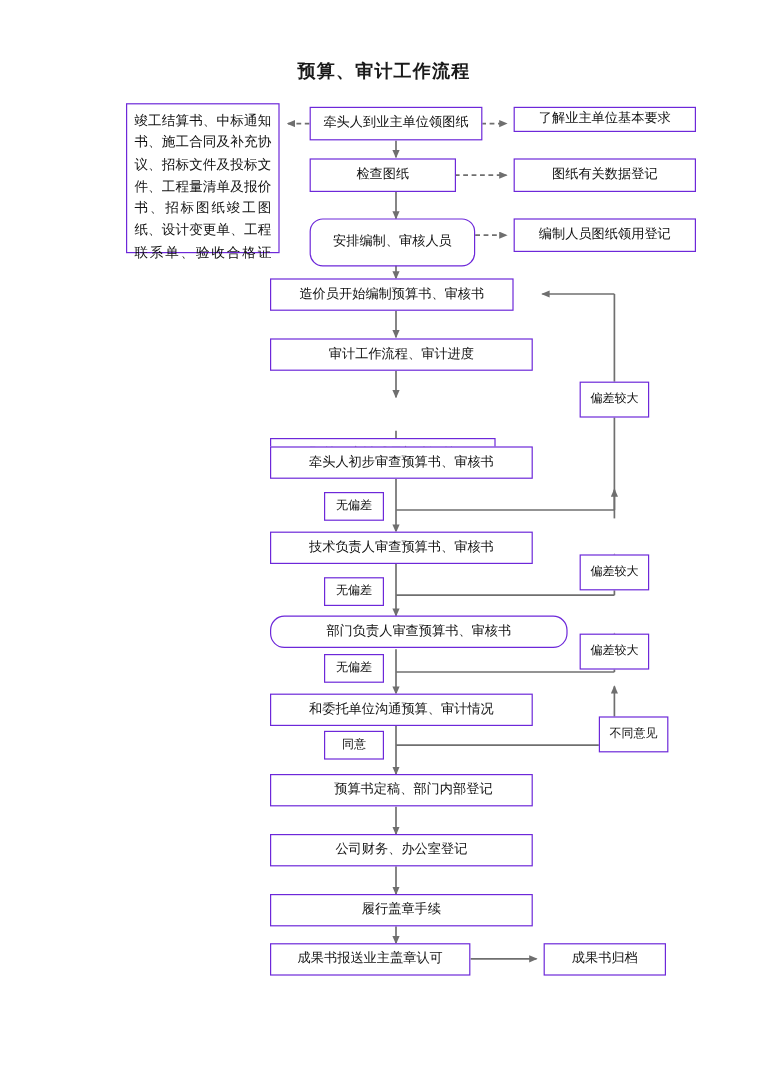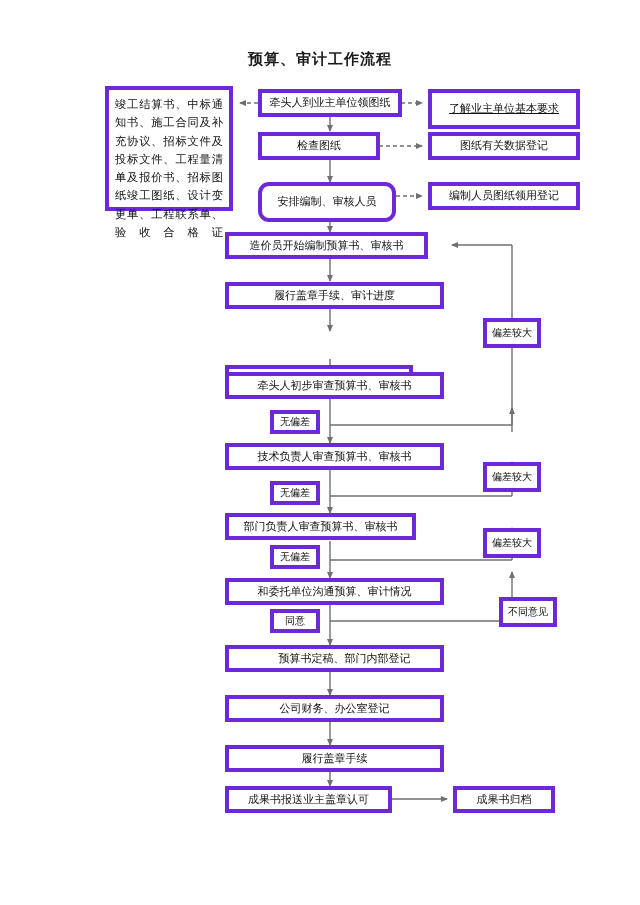--- a/index.html
+++ b/index.html
@@ -35,21 +35,21 @@
     width: 640px;
     text-align: center;
     font-size: 15px;
     font-weight: bold;
     letter-spacing: 1px;
     font-family: "Liberation Serif", "DejaVu Serif", serif;
   }
   .node {
     position: absolute;
     box-sizing: border-box;
-    border: 4px solid #6d28d9;
+    border: 1px solid #6d28d9;
     background: #ffffff;
     display: flex;
     align-items: center;
     justify-content: center;
     text-align: center;
     font-size: 11px;
     line-height: 1.25;
     color: #111111;
     z-index: 3;
   }
@@ -139,21 +139,21 @@
 
   <div class="title">预算、审计工作流程</div>
 
   <div class="node docbox" style="left:105px; top:86px; width:128px; height:125px;">
     <span class="lbl">竣工结算书、中标通知书、施工合同及补充协议、招标文件及投标文件、工程量清单及报价书、招标图纸竣工图纸、设计变更单、工程联系单、验收合格证</span>
   </div>
 
   <div class="node" style="left:258px; top:89px; width:144px; height:28px;">
     <span class="lbl">牵头人到业主单位领图纸</span>
   </div>
-  <div class="node" style="left:428px; top:89px; width:152px; height:40px;text-decoration:underline;">
+  <div class="node" style="left:428px; top:89px; width:152px; height:21px;">
     <span class="lbl">了解业主单位基本要求</span>
   </div>
 
   <div class="node" style="left:258px; top:132px; width:122px; height:28px;">
     <span class="lbl">检查图纸</span>
   </div>
   <div class="node" style="left:428px; top:132px; width:152px; height:28px;justify-content:center;">
     <span class="lbl">图纸有关数据登记</span>
   </div>
 
@@ -162,21 +162,21 @@
   </div>
   <div class="node" style="left:428px; top:182px; width:152px; height:28px;">
     <span class="lbl">编制人员图纸领用登记</span>
   </div>
 
   <div class="node" style="left:225px; top:232px; width:203px; height:27px;">
     <span class="lbl">造价员开始编制预算书、审核书</span>
   </div>
 
   <div class="node" style="left:225px; top:282px; width:219px; height:27px;">
-    <span class="lbl">履行盖章手续、审计进度</span>
+    <span class="lbl">审计工作流程、审计进度</span>
   </div>
 
   <div class="node" style="left:225px; top:332px; width:188px; height:27px;margin-top:33px;">
     <span class="lbl">预算、审计成果初稿汇总</span>
   </div>
 
   <div class="node" style="left:225px; top:372px; width:219px; height:27px;">
     <span class="lbl">牵头人初步审查预算书、审核书</span>
   </div>
 
@@ -185,21 +185,21 @@
   </div>
 
   <div class="node" style="left:225px; top:443px; width:219px; height:27px;">
     <span class="lbl">技术负责人审查预算书、审核书</span>
   </div>
 
   <div class="node small" style="left:270px; top:481px; width:50px; height:24px;">
     <span class="lbl">无偏差</span>
   </div>
 
-  <div class="node" style="left:225px; top:513px; width:191px; height:27px;">
+  <div class="node" style="left:225px; top:513px; width:248px; height:27px;border-radius:12px;">
     <span class="lbl">部门负责人审查预算书、审核书</span>
   </div>
 
   <div class="node small" style="left:270px; top:545px; width:50px; height:24px;">
     <span class="lbl">无偏差</span>
   </div>
 
   <div class="node" style="left:225px; top:578px; width:219px; height:27px;">
     <span class="lbl">和委托单位沟通预算、审计情况</span>
   </div>

